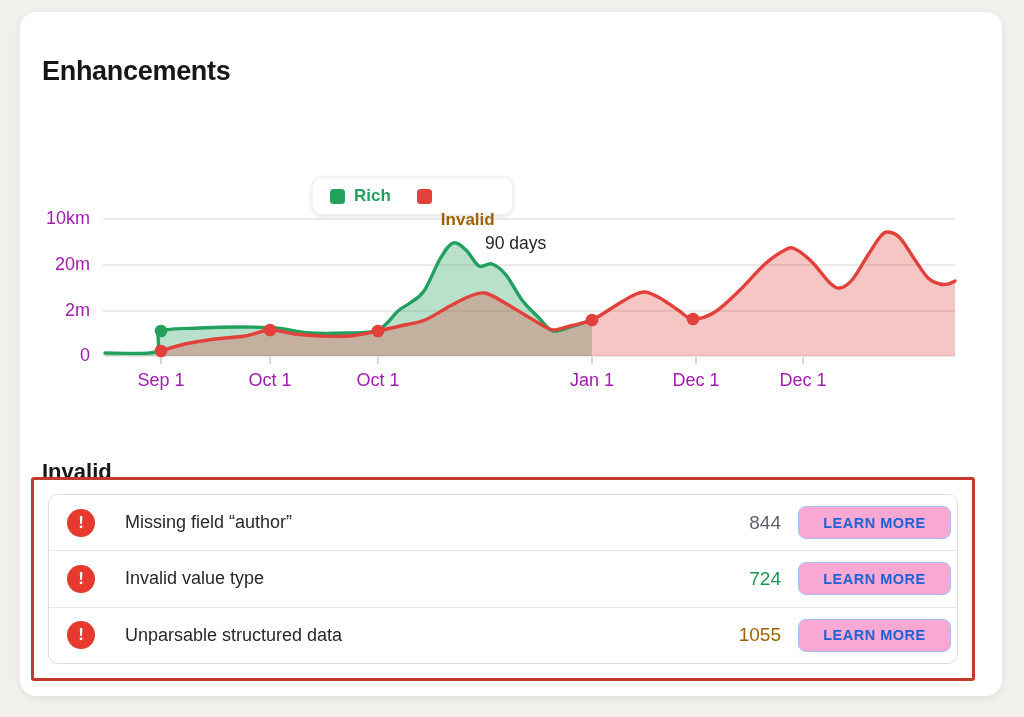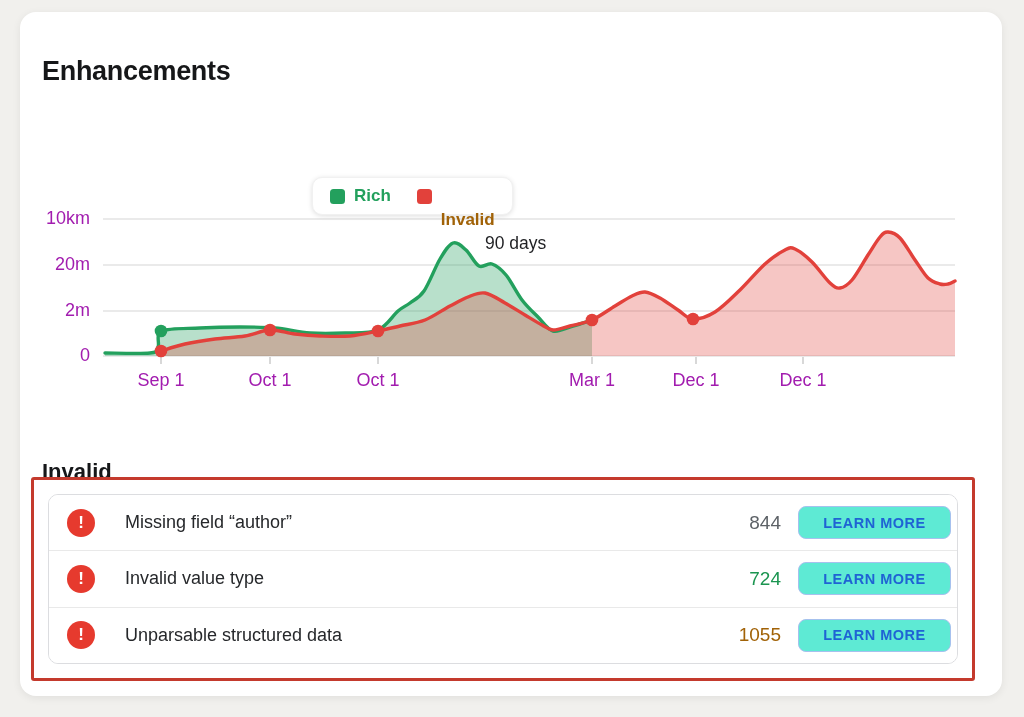--- a/index.html
+++ b/index.html
@@ -28,21 +28,21 @@
   .error-box{position:absolute;left:31px;top:477px;width:944px;height:204px;border:3px solid #c43a2d;
              border-radius:3px;background:#fff;box-sizing:border-box;z-index:4;}
   .issues-table{position:absolute;left:14px;top:14px;right:14px;bottom:14px;border:1px solid #dcdde0;
                 border-radius:10px;display:flex;flex-direction:column;overflow:hidden;background:#fff;}
   .issue-row{flex:1;display:flex;align-items:center;padding:0 6px 0 18px;cursor:pointer;background:#fff;}
   .issue-row:not(:last-child){border-bottom:1px solid #e9e9e9;}
   .err-icon{width:28px;height:28px;border-radius:50%;background:#e63a2e;color:#fff;font-size:17px;
             font-weight:800;display:flex;align-items:center;justify-content:center;flex:none;}
   .issue-label{margin-left:30px;font-size:18px;color:#26282b;flex:1;}
   .issue-count{font-size:19px;color:#5d6267;margin-right:17px;min-width:56px;text-align:right;}
-  .learn-btn{width:153px;height:33px;border:1.5px solid #a6c1ee;border-radius:8px;background:#5eead4;
+  .learn-btn{width:153px;height:33px;border:1.5px solid #a6c1ee;border-radius:8px;background:#f9a8d4;
              color:#1f63d4;font-family:"Liberation Sans",sans-serif;font-size:14.5px;font-weight:600;
              letter-spacing:0.5px;cursor:pointer;flex:none;}
 </style>
 </head>
 <body>
 
 <div class="page">
   <div class="card"></div>
 
   <h1 class="title">Enhancements</h1>
@@ -60,21 +60,21 @@
   </div>
 
   <div id="axis-labels">
       <div class="axis-label y-lab" style="top: 208px;">10km</div>
       <div class="axis-label y-lab" style="top: 254px;">20m</div>
       <div class="axis-label y-lab" style="top: 300px;">2m</div>
       <div class="axis-label y-lab" style="top: 345px;">0</div>
       <div class="axis-label x-lab" style="left: 116px; top: 370px;">Sep 1</div>
       <div class="axis-label x-lab" style="left: 225px; top: 370px;">Oct 1</div>
       <div class="axis-label x-lab" style="left: 333px; top: 370px;">Oct 1</div>
-      <div class="axis-label x-lab" style="left: 547px; top: 370px;">Mar 1</div>
+      <div class="axis-label x-lab" style="left: 547px; top: 370px;">Jan 1</div>
       <div class="axis-label x-lab" style="left: 651px; top: 370px;">Dec 1</div>
       <div class="axis-label x-lab" style="left: 758px; top: 370px;">Dec 1</div>
     </div>
   <span class="annotation" id="annotation" style="left: 485px; top: 233px;">90 days</span>
 
   <svg id="chart-svg" width="1024" height="717">
       <g>
         <line x1="103" y1="219" x2="955" y2="219" stroke="#e3e3e3" stroke-width="1.6"></line>
         <line x1="103" y1="265" x2="955" y2="265" stroke="#e3e3e3" stroke-width="1.6"></line>
         <line x1="103" y1="311" x2="955" y2="311" stroke="#e3e3e3" stroke-width="1.6"></line>

